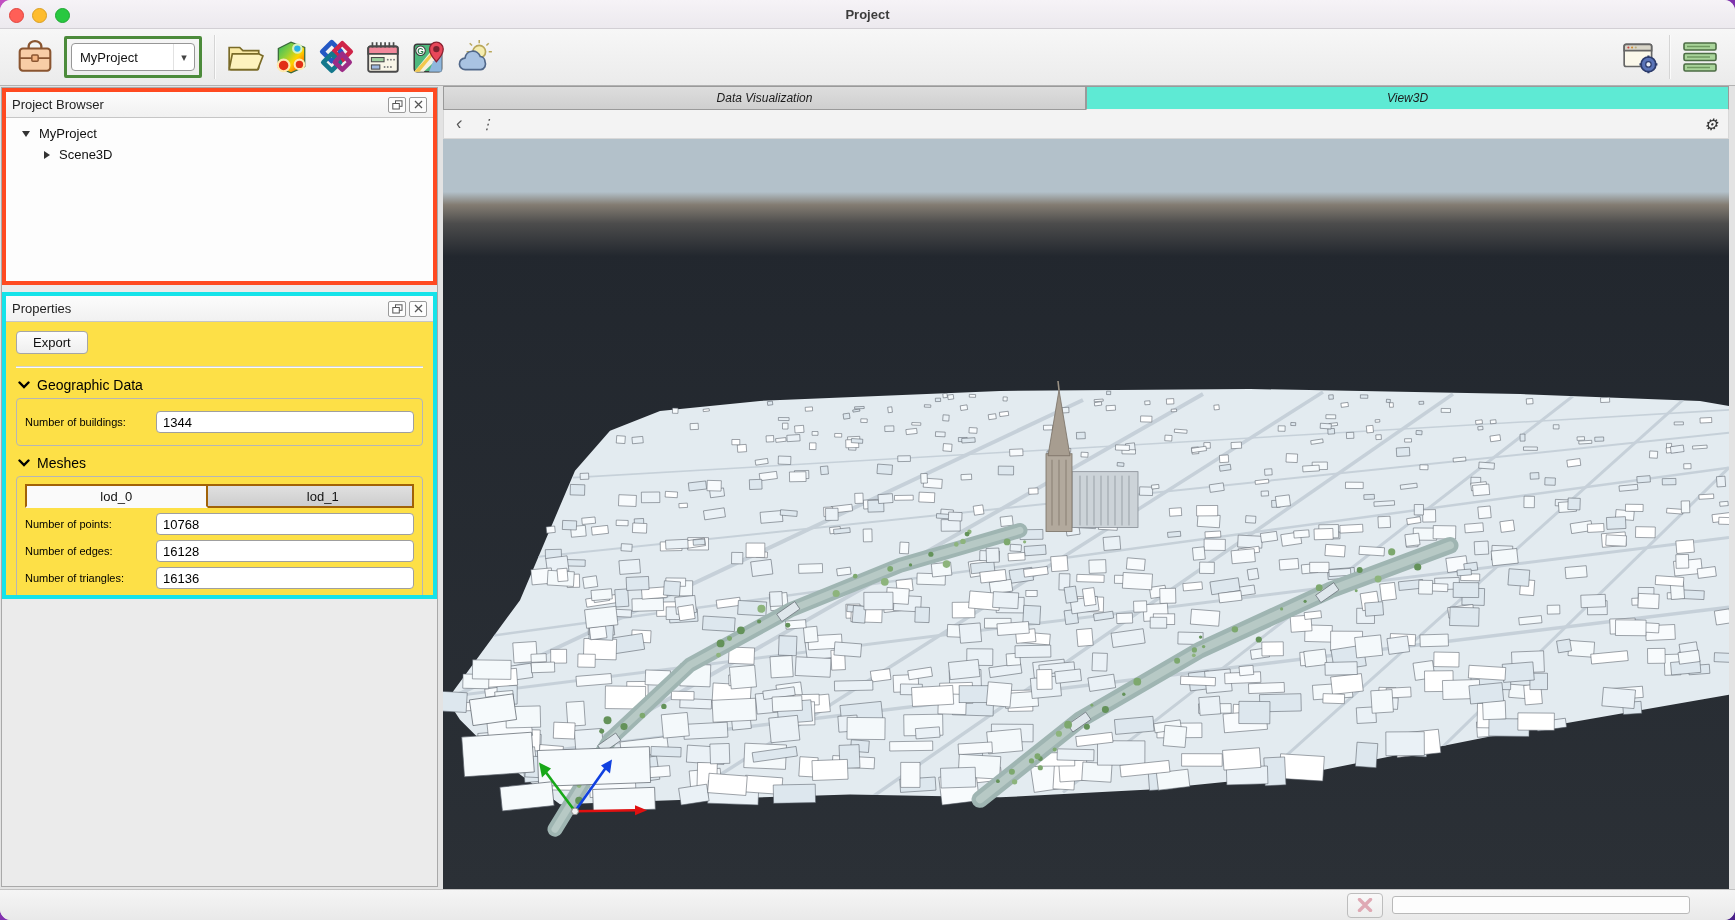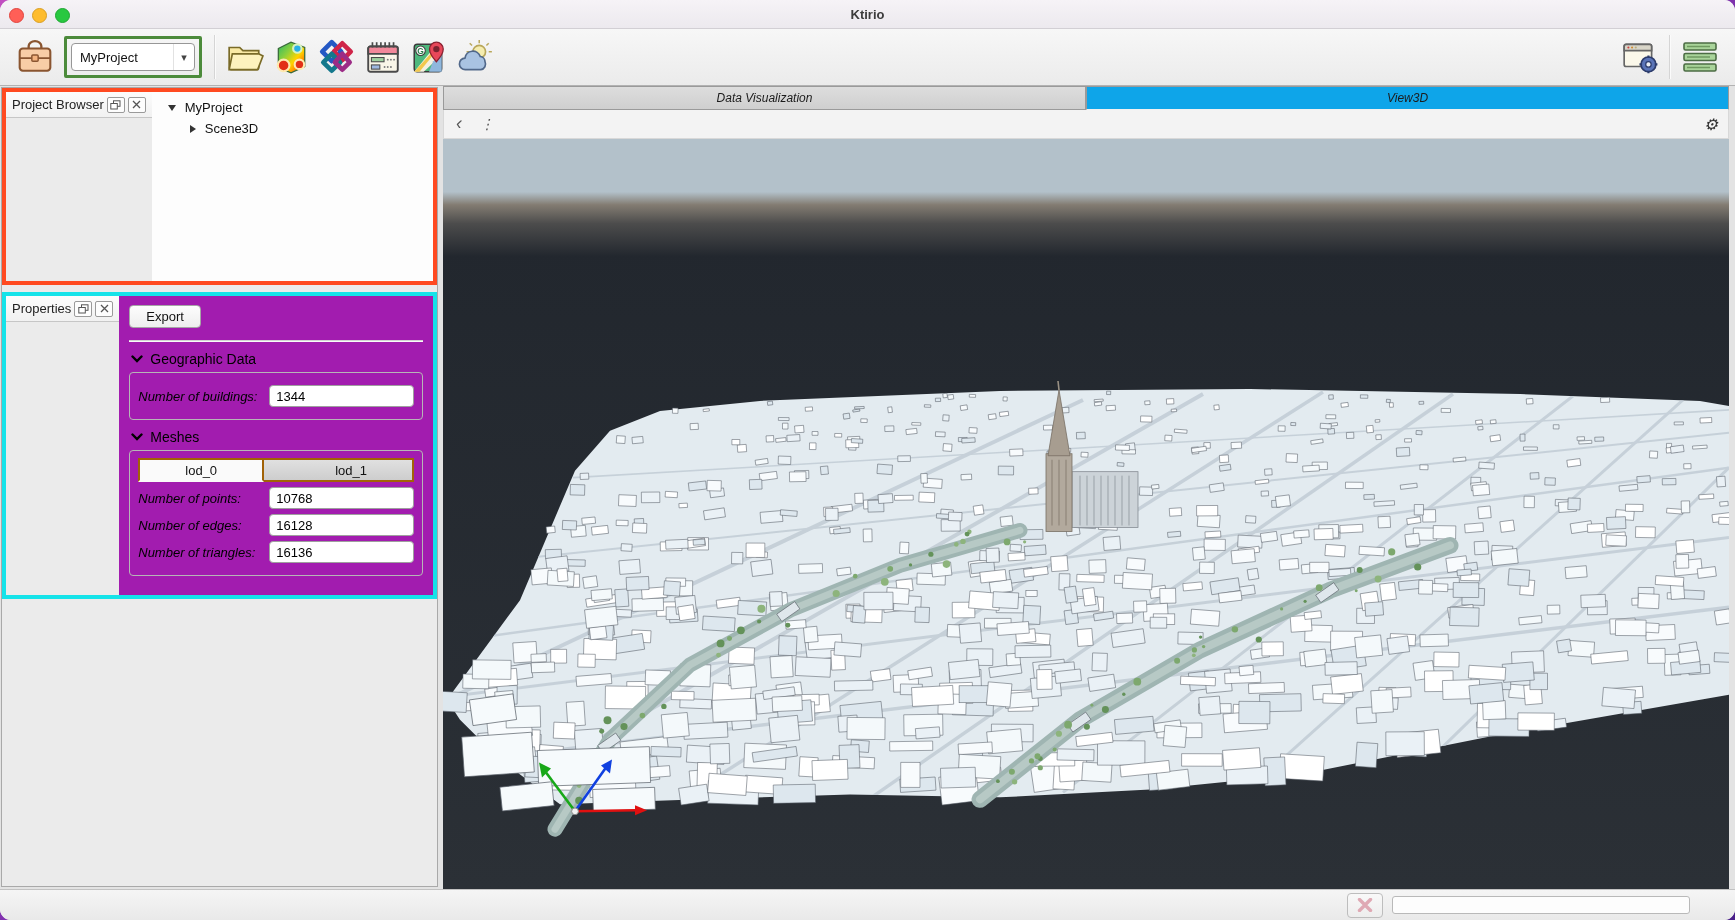--- a/index.html
+++ b/index.html
@@ -30,59 +30,59 @@
   .combo-wrap{border:3px solid #4c8b3b;border-radius:2px;padding:4px;margin:0 6px;flex:0 0 auto;background:transparent;}
   .combo{width:122px;height:26px;background:#fff;border:1px solid #979797;border-radius:4px;
     display:flex;align-items:center;font-size:13px;color:#111;}
   .combo .ctext{flex:1;padding-left:8px;}
   .combo .carrow{width:20px;text-align:center;color:#444;font-size:11px;border-left:1px solid #e2e2e2;align-self:stretch;display:flex;align-items:center;justify-content:center;}
   .tspacer{flex:1;}
   
   .mainrow{flex:1;display:flex;min-height:0;}
   .leftcol{width:443px;flex:0 0 auto;background:#e3e3e3;padding:1px 5px 2px 1px;box-sizing:border-box;}
   .leftinner{height:100%;border:1px solid #a9a9a9;background:#ebebeb;box-sizing:border-box;display:flex;flex-direction:column;}
-  .dock{border:4px solid transparent;display:flex;box-sizing:border-box;}
+  .dock{border:4px solid transparent;display:flex;flex-direction:column;box-sizing:border-box;}
   .dock.red{border-color:#ff4a21;height:197px;flex:0 0 auto;}
   .dock.cyan{border-color:#15e3e9;height:307px;flex:0 0 auto;margin-top:7px;}
   .dockhead{height:25px;background:linear-gradient(#fcfcfc,#f1f1f1);border-bottom:1px solid #c6c6c6;
     display:flex;align-items:center;padding:0 6px;flex:0 0 auto;}
   .docktitle{font-size:13px;color:#222;flex:1;}
   .dockbtn{width:16px;height:14px;display:flex;align-items:center;justify-content:center;margin-left:3px;
     border:1px solid #9a9a9a;border-radius:2px;background:#fdfdfd;}
   .tree{flex:1;background:#fdfdfd;padding-top:5px;overflow:hidden;}
   .trow{height:21px;display:flex;align-items:center;font-size:13px;color:#111;}
   .trow .arr{width:0;height:0;margin-left:16px;margin-right:9px;flex:0 0 auto;}
   .arr.down{border-left:4.5px solid transparent;border-right:4.5px solid transparent;border-top:6px solid #333;}
   .arr.right{border-top:4.5px solid transparent;border-bottom:4.5px solid transparent;border-left:6px solid #333;}
   .trow.lvl1 .arr{margin-left:38px;}
   .trow.lvl1 .noarr{width:0;margin-left:38px;margin-right:18px;}
   .trow.selected{background:#1355d2;color:#fff;}
   
-  .propbody{flex:1;background:#a21caf;padding:7px 10px;overflow:hidden;}
+  .propbody{flex:1;background:#fde047;padding:7px 10px;overflow:hidden;}
   .btn{display:inline-block;background:linear-gradient(#fdfdfd,#eeeeee);border:1px solid #a6a6a6;border-radius:4px;
     font-size:13px;color:#111;padding:3px 16px;margin:2px 0 4px 0;}
   .hline{height:1px;background:#d2d2d2;border-bottom:1px solid #fafafa;margin:8px 0 9px 0;}
   .sechead{display:flex;align-items:center;font-size:14px;color:#000;margin:2px 0 5px 2px;gap:7px;}
   .chev{flex:0 0 auto;}
   .groupbox{border:1px solid #b6b6b6;border-radius:4px;padding:7px 8px;margin-bottom:9px;}
   .frow{display:flex;align-items:center;margin:5px 0;}
-  .flabel{font-size:13px;color:#000;width:131px;flex:0 0 auto;font-style:italic;}
+  .flabel{font-size:11px;color:#000;width:131px;flex:0 0 auto;}
   .field{flex:1;height:20px;background:#fff;border:1px solid #9f9f9f;border-radius:4px;font-size:13px;
     color:#000;padding:0 6px;font-family:"Liberation Sans",sans-serif;min-width:0;}
   .lodtabs{display:flex;margin:0 0 4px 0;}
   .lodtab{flex:1;height:20px;display:flex;align-items:center;justify-content:center;font-size:13px;color:#111;
     border:2px solid #a16207;background:linear-gradient(#e0e0e0,#cdcdcd);}
   .lodtab.active{background:#fafafa;border-bottom-color:#fafafa;}
   .lodtab.active + .lodtab{border-left:none;padding-left:26px;}
   
   .viewcol{flex:1;display:flex;flex-direction:column;min-width:0;padding-right:6px;background:#e3e3e3;font-style:italic;}
   .vtabs{height:24px;display:flex;background:#c9c9c9;flex:0 0 auto;}
   .vtab{flex:1;display:flex;align-items:center;justify-content:center;font-size:12px;color:#1c1c1c;
     border:1px solid #9a9a9a;background:linear-gradient(#dddddd,#cfcfcf);box-sizing:border-box;}
-  .vtab.active{background:#0ea5e9;border-bottom-color:#f1f1f1;}
+  .vtab.active{background:#5eead4;border-bottom-color:#f1f1f1;}
   .subbar{height:28px;background:#f3f3f3;border:1px solid #d8d8d8;border-top:none;display:flex;align-items:center;
     padding:0 10px;flex:0 0 auto;color:#444;}
   .subbar .back{font-size:18px;line-height:1;margin:0 0 3px 2px;color:#555;}
   .subbar .kebab{font-size:14px;margin-left:18px;color:#555;letter-spacing:0;}
   .subbar .gearbtn{margin-left:auto;font-size:16px;color:#333;}
   .canvas{flex:1;position:relative;background:#21262d;min-height:0;}
   .canvas svg{position:absolute;inset:0;width:100%;height:100%;}
   
   .statusbar{height:30px;background:linear-gradient(#f5f5f5,#e9e9e9);border-top:1px solid #c2c2c2;
     display:flex;align-items:center;flex:0 0 auto;}
@@ -95,21 +95,21 @@
 <body>
 
 <div class="window">
 
   <div class="titlebar">
     <div class="traffic">
       <div class="tl red"></div>
       <div class="tl yellow"></div>
       <div class="tl green"></div>
     </div>
-    <div class="wtitle">Ktirio</div>
+    <div class="wtitle">Project</div>
   </div>
 
   <div class="toolbar">
     <div class="tbtn">
       <svg width="38" height="38" viewBox="0 0 36 36">
         <path d="M12 11 v-3.5 a6 4.5 0 0 1 12 0 V11" fill="none" stroke="#8a5530" stroke-width="2.2"></path>
         <rect x="3.5" y="10" width="29" height="21" rx="3" fill="#f8cda6" stroke="#8a5530" stroke-width="2"></rect>
         <line x1="3.5" y1="19" x2="32.5" y2="19" stroke="#8a5530" stroke-width="1.6"></line>
         <rect x="15" y="16" width="6" height="6" rx="1" fill="#f3b27e" stroke="#8a5530" stroke-width="1.4"></rect>
       </svg>

